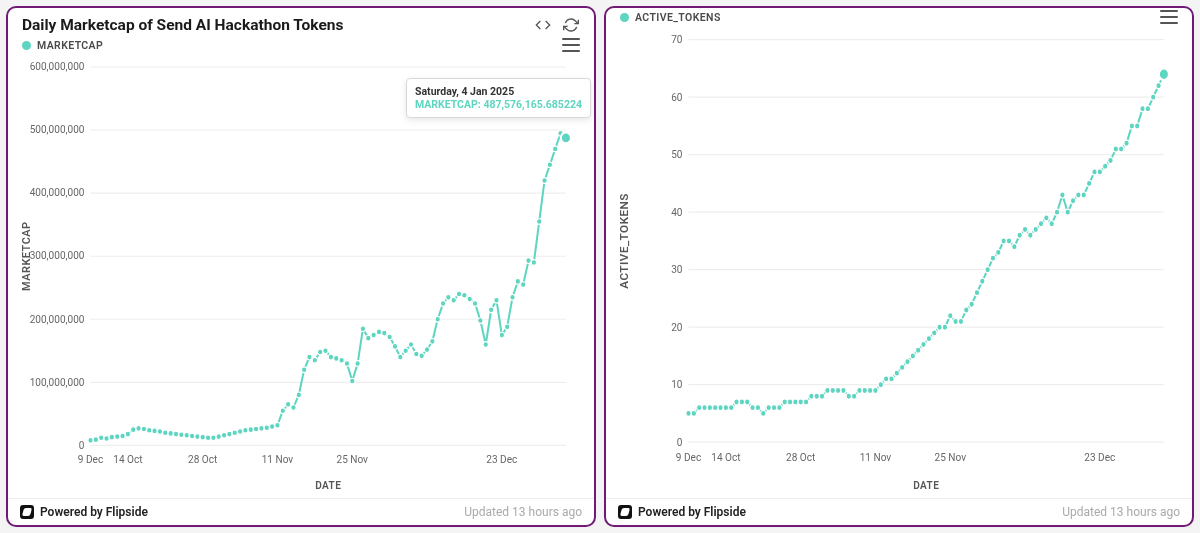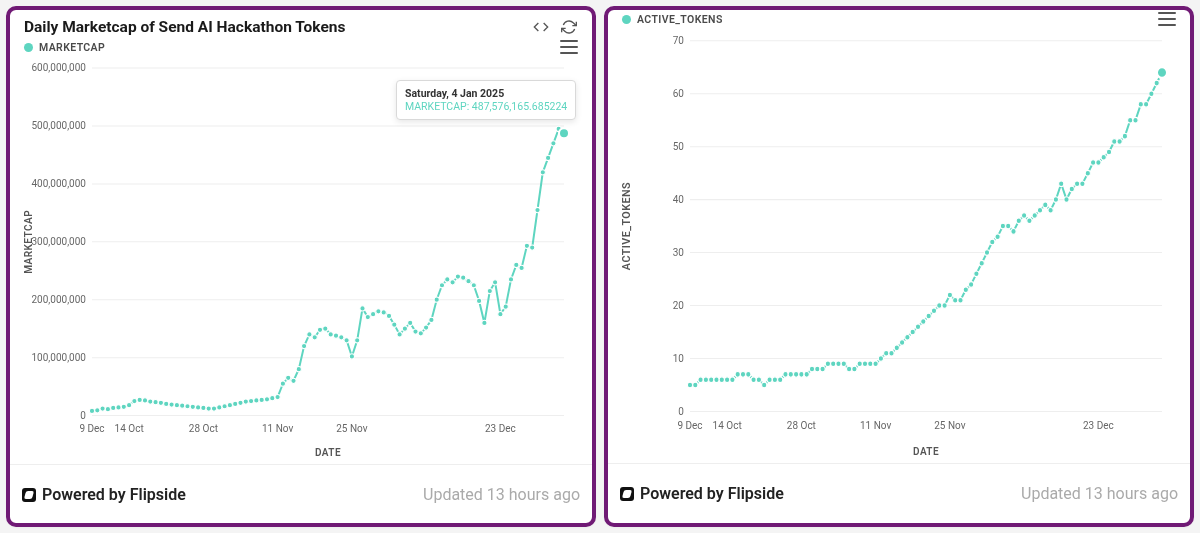--- a/index.html
+++ b/index.html
@@ -1,35 +1,35 @@
 <!DOCTYPE html>
 <html><head>
 <meta charset="utf-8">
 <style>
   html,body{margin:0;padding:0;background:#f4f4f4;font-family:-apple-system,BlinkMacSystemFont,"Segoe UI",Roboto,Helvetica,Arial,sans-serif;color:#1a1a1a}
   .page{display:flex;gap:8px;padding:6px;box-sizing:border-box;width:1200px;height:533px}
-  .card{flex:1;background:#fff;border:4px solid #701a75;border-radius:10px;display:flex;flex-direction:column;overflow:hidden;box-shadow:0 1px 2px rgba(0,0,0,.03)}
+  .card{flex:1;background:#fff;border:2px solid #701a75;border-radius:10px;display:flex;flex-direction:column;overflow:hidden;box-shadow:0 1px 2px rgba(0,0,0,.03)}
   .card-head{display:flex;align-items:center;justify-content:space-between;padding:8px 14px 2px 14px}
   .card-title{font-weight:700;font-size:15.5px}
   .card-actions{display:flex;gap:10px;color:#555}
   .icon-btn{width:18px;height:18px;display:flex;align-items:center;justify-content:center;cursor:pointer;border-radius:4px}
   .legend-row{display:flex;align-items:center;justify-content:space-between;padding:2px 14px 0 14px}
   .legend{display:flex;align-items:center;gap:6px;font-size:10.5px;font-weight:600;color:#4a4a4a;letter-spacing:.4px}
   .legend-dot{width:9px;height:9px;border-radius:50%;background:#5ed5c0;display:inline-block}
   .ham{width:18px;height:14px;display:flex;flex-direction:column;justify-content:space-between;cursor:pointer}
   .ham span{display:block;height:2px;background:#555;border-radius:1px}
   .chart-wrap{flex:1;position:relative;padding:4px 14px 2px 8px}
   svg.chart{width:100%;height:100%}
   .series{fill:none;stroke:#5ed5c0;stroke-width:2}
   .pt{fill:#5ed5c0;stroke:#fff;stroke-width:1}
   .axis-label{font-size:10px;fill:#555;font-weight:600;letter-spacing:.4px}
   .tooltip{position:absolute;background:#fff;border:1px solid #d9d9d9;border-radius:4px;padding:6px 8px;font-size:10.5px;box-shadow:0 2px 6px rgba(0,0,0,.1);pointer-events:none;white-space:nowrap}
   .tooltip .tt-title{font-weight:700;color:#333}
-  .tooltip .tt-val{color:#5ed5c0;font-weight:400}
-  .card-foot{display:flex;align-items:center;justify-content:space-between;padding:20px 12px;border-top:1px solid #eee;font-size:16px;color:#666}
+  .tooltip .tt-val{color:#5ed5c0;font-weight:700}
+  .card-foot{display:flex;align-items:center;justify-content:space-between;padding:6px 12px;border-top:1px solid #eee;font-size:12px;color:#666}
   .brand{display:flex;align-items:center;gap:6px;font-weight:600;color:#222}
   .brand-logo{width:14px;height:14px;background:#111;border-radius:3px;position:relative;overflow:hidden}
   .brand-logo:after{content:"";position:absolute;left:3px;top:3px;width:8px;height:8px;background:#fff;border-radius:2px;transform:skewX(-15deg)}
   .updated{color:#aaa}
 </style>
 </head>
 <body>
 
 <div class="page">
 
@@ -173,21 +173,21 @@
           <circle class="pt" cx="508.9" cy="186.0" r="2.6"></circle>
           <circle class="pt" cx="514.2" cy="187.7" r="2.6"></circle>
           <circle class="pt" cx="519.5" cy="150.5" r="2.6"></circle>
           <circle class="pt" cx="524.8" cy="113.2" r="2.6"></circle>
           <circle class="pt" cx="530.1" cy="98.9" r="2.6"></circle>
           <circle class="pt" cx="535.4" cy="84.5" r="2.6"></circle>
           <circle class="pt" cx="540.7" cy="70.2" r="2.6"></circle>
           <circle class="pt" cx="546.0" cy="74.5" r="2.6"></circle>
           <circle cx="546.0" cy="74.5" r="5" fill="#5ed5c0" stroke="#fff" stroke-width="2"></circle>
         </svg>
-      <div class="tooltip" id="tt-left" style="left:386px;top:26px">
+      <div class="tooltip" id="tt-left" style="left:398px;top:26px">
         <div class="tt-title">Saturday, 4 Jan 2025</div>
         <div class="tt-val"><span>MARKETCAP:</span> <span>487,576,165.685224</span></div>
       </div>
     </div>
     <div class="card-foot">
       <div class="brand">
         <span class="brand-logo"></span>
         <span>Powered by Flipside</span>
       </div>
       <div class="updated">Updated 13 hours ago</div>

